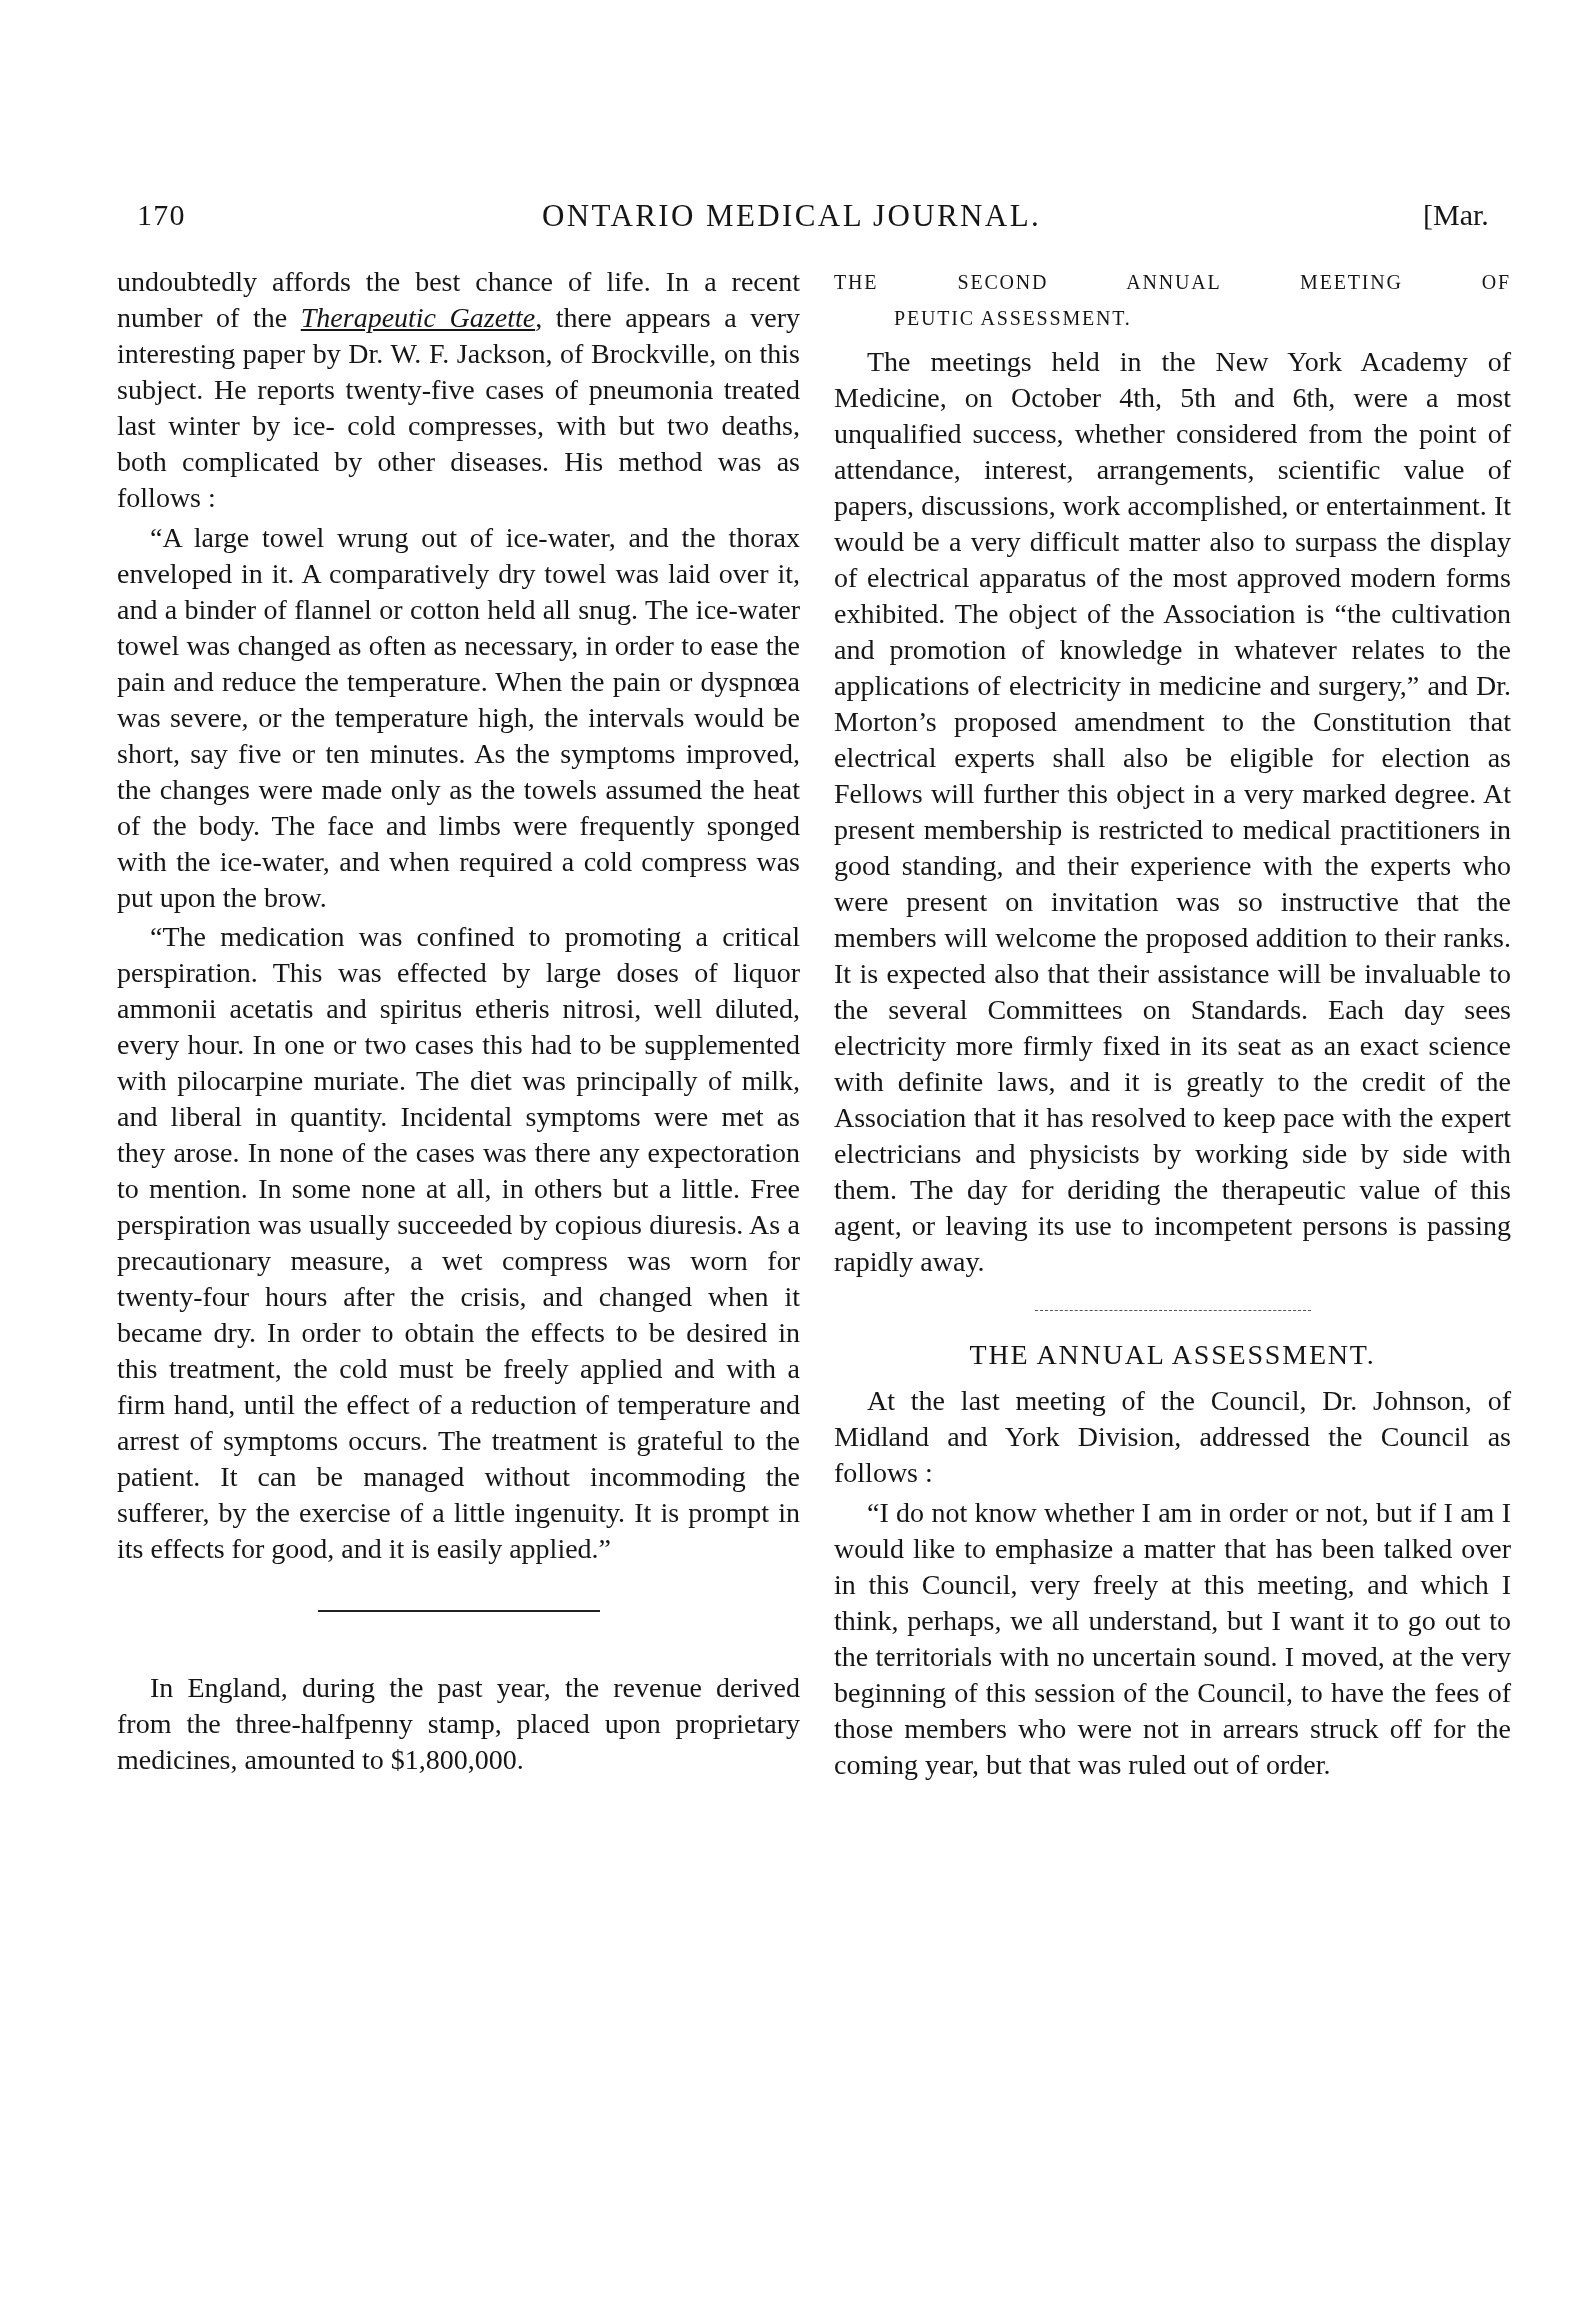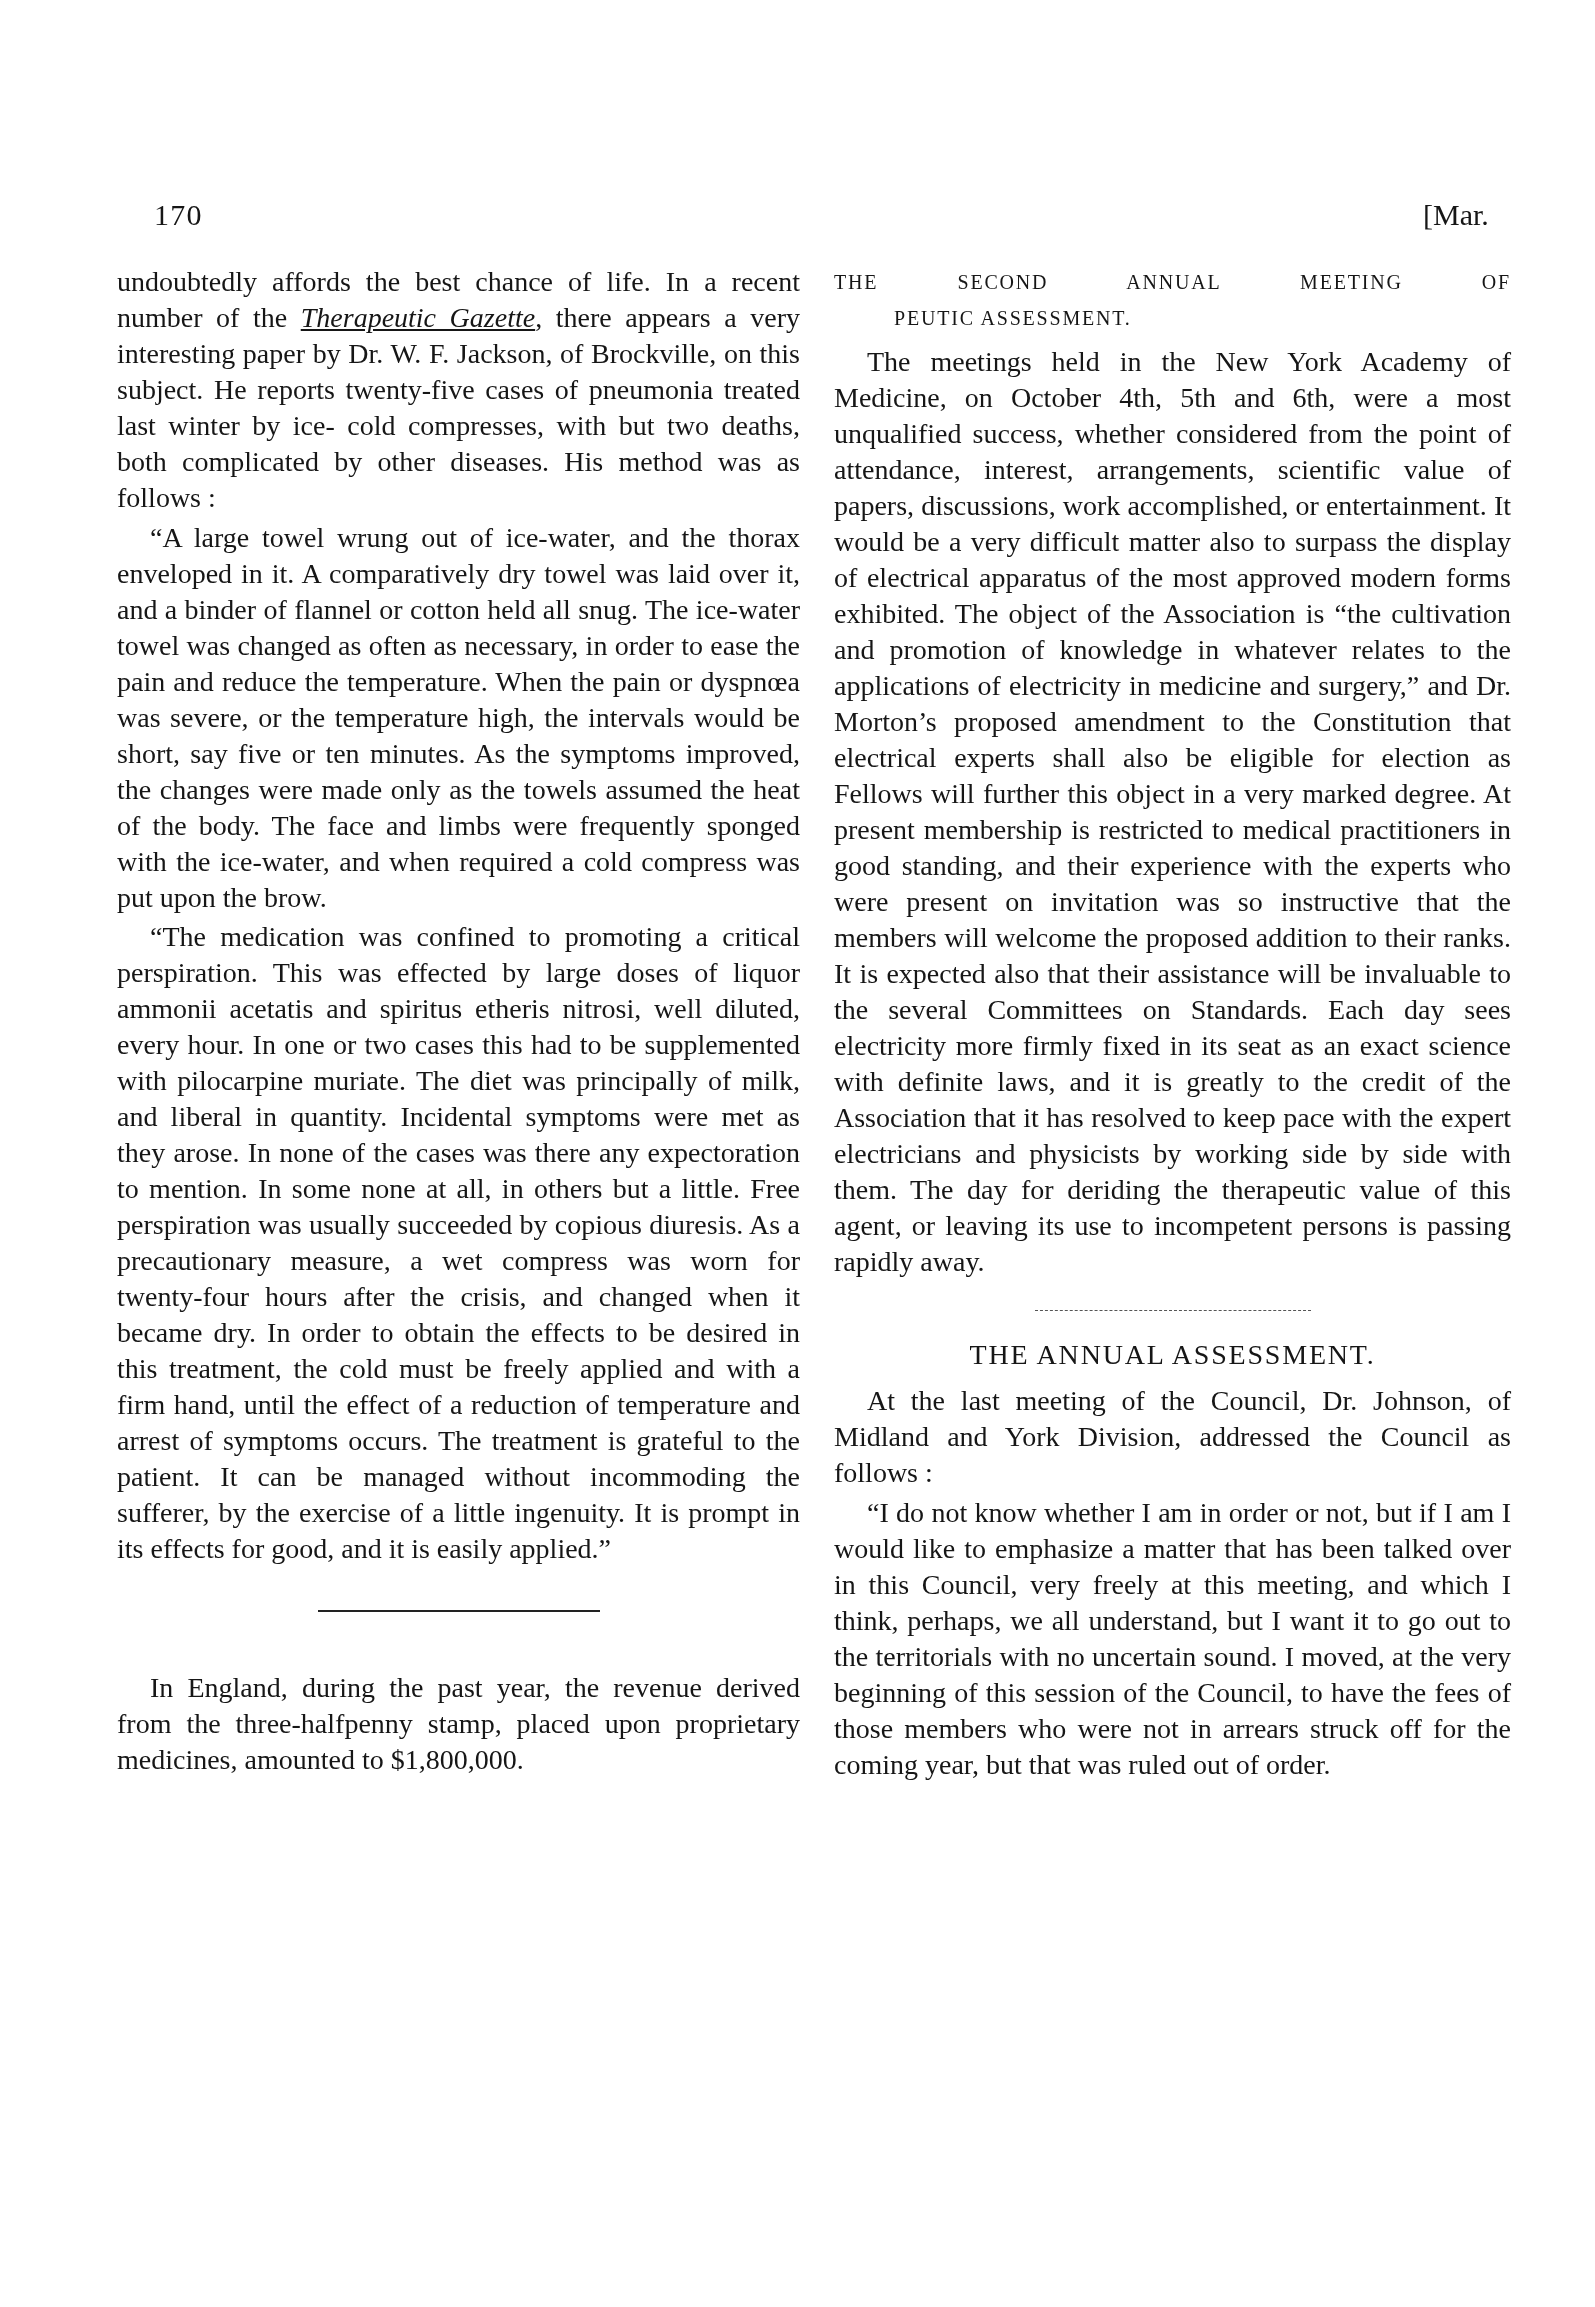--- a/index.html
+++ b/index.html
@@ -1,19 +1,19 @@
 <!DOCTYPE html>
 <html style="font-size:9.6px"><head>
 <meta charset="utf-8">
 <style>
   html, body { margin:0; padding:0; background:#ffffff; }
   body { width:1596px; height:2307px; position:relative; overflow:hidden;
          font-family:"Liberation Serif","DejaVu Serif",serif; color:#161616; }
   .running-head { position:absolute; top:198px; left:0; width:1596px; height:42px; }
-  .page-num { position:absolute; left:154px; top:0; font-size:30px; letter-spacing:1.2px; }
+  .page-num { position:absolute; left:137px; top:0; font-size:30px; letter-spacing:1.2px; }
   .journal-title { position:absolute; left:542px; top:0; font-size:31px; letter-spacing:2.4px; }
   .month { position:absolute; left:1423px; top:0; font-size:30px; }
   .col { position:absolute; top:264px; width:683px; font-size:28px; line-height:36px; text-align:justify; }
   .col-left { left:117px; }
   .col-right { left:834px; width:677px; }
   .col p { margin:0; text-indent:33px; }
   .col p.noindent { text-indent:0; }
   .col p.quote { margin-top:3.6px; }
   .sec-head { margin:0 0 8.4px 0; font-size:20px; line-height:36px; letter-spacing:1.8px; text-align:left; font-weight:normal; }
   .sec-head .l1 { display:block; text-align:justify; text-align-last:justify; }
@@ -22,20 +22,21 @@
   .sec-head-center { margin:18px 0 9.6px 0; font-size:28px; line-height:36px; letter-spacing:1.8px; text-align:center; font-weight:normal; }
   .rule { height:1.8px; background:#222; width:282px; margin:43px auto 58px auto; }
   .rule-dashed { width:276px; margin:30px auto 26px auto; border-top:1.8px dashed #555; height:0; }
   em { font-style:italic;text-decoration:underline; }
 </style>
 </head>
 <body>
 
 <div class="running-head">
   <span class="page-num">170</span>
+  <span class="journal-title">ONTARIO MEDICAL JOURNAL.</span>
   <span class="month">[Mar.</span>
 </div>
 
 <div class="col col-left">
   <p class="noindent"><span>undoubtedly affords the best chance of life. In a recent number of the </span><em>Therapeutic Gazette</em><span>, there appears a very interesting paper by Dr. W. F. Jackson, of Brockville, on this subject. He reports twenty-five cases of pneumonia treated last winter by ice- cold compresses, with but two deaths, both complicated by other diseases. His method was as follows :</span></p>
   <p class="quote">“A large towel wrung out of ice-water, and the thorax enveloped in it. A comparatively dry towel was laid over it, and a binder of flannel or cotton held all snug. The ice-water towel was changed as often as necessary, in order to ease the pain and reduce the temperature. When the pain or dyspnœa was severe, or the temperature high, the intervals would be short, say five or ten minutes. As the symptoms improved, the changes were made only as the towels assumed the heat of the body. The face and limbs were frequently sponged with the ice-water, and when required a cold compress was put upon the brow.</p>
   <p class="quote">“The medication was confined to promoting a critical perspiration. This was effected by large doses of liquor ammonii acetatis and spiritus etheris nitrosi, well diluted, every hour. In one or two cases this had to be supplemented with pilocarpine muriate. The diet was principally of milk, and liberal in quantity. Incidental symptoms were met as they arose. In none of the cases was there any expectoration to mention. In some none at all, in others but a little. Free perspiration was usually succeeded by copious diuresis. As a precautionary measure, a wet compress was worn for twenty-four hours after the crisis, and changed when it became dry. In order to obtain the effects to be desired in this treatment, the cold must be freely applied and with a firm hand, until the effect of a reduction of temperature and arrest of symptoms occurs. The treatment is grateful to the patient. It can be managed without incommoding the sufferer, by the exercise of a little ingenuity. It is prompt in its effects for good, and it is easily applied.”</p>
   <div class="rule"></div>
   <p>In England, during the past year, the revenue derived from the three-halfpenny stamp, placed upon proprietary medicines, amounted to $1,800,000.</p>
 </div>

